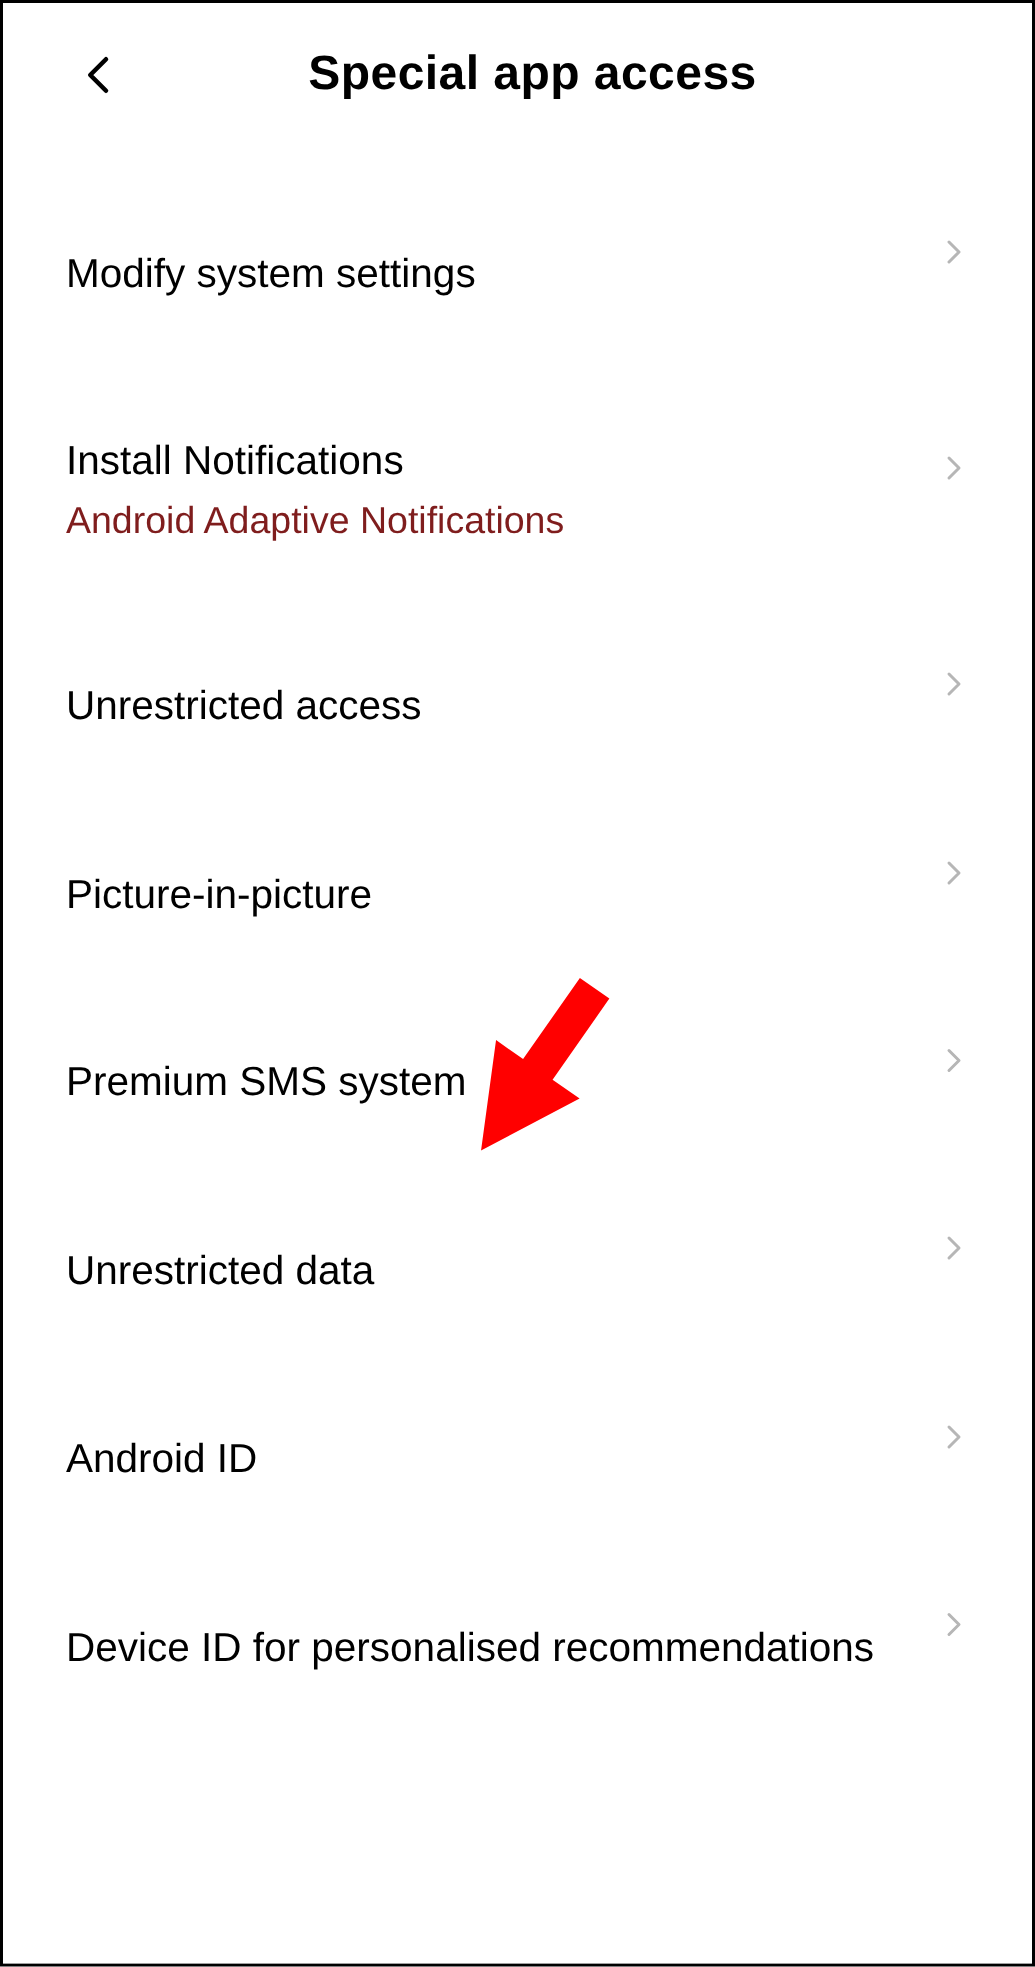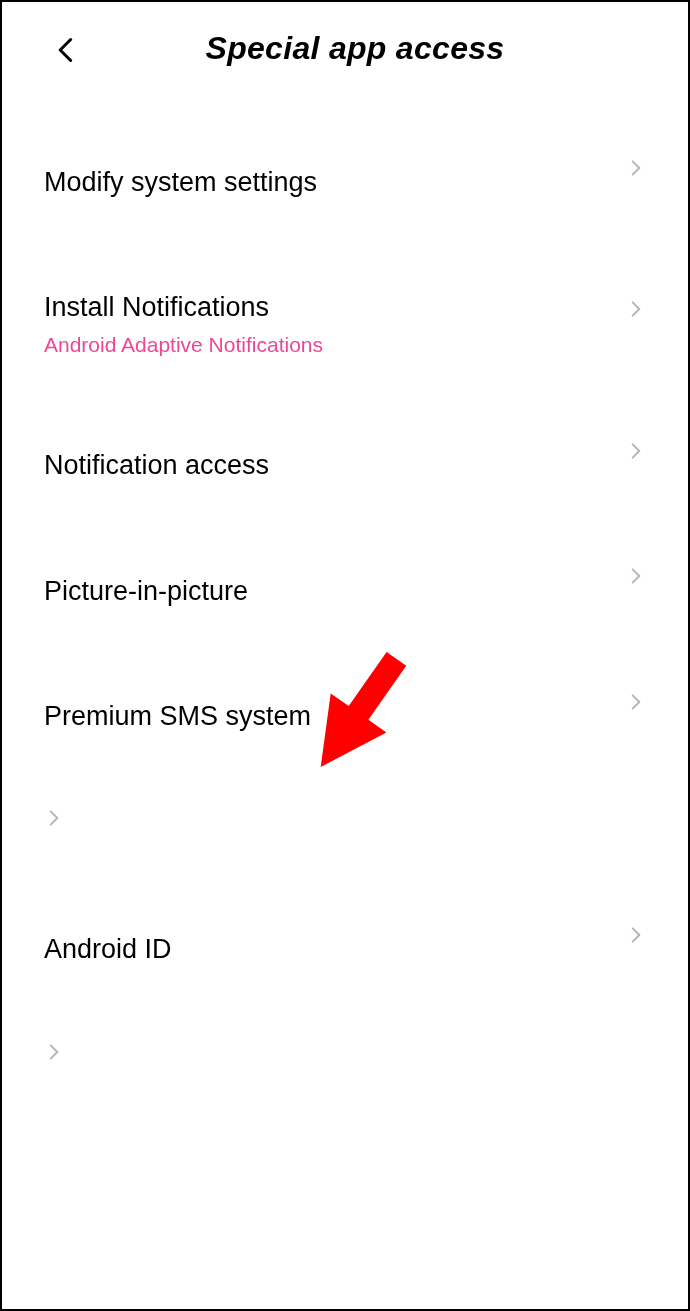--- a/index.html
+++ b/index.html
@@ -23,21 +23,20 @@
       width: 100%;
       height: 100%;
       padding: 0;
       background: #fff;
     }
     .header {
       display: flex;
       align-items: flex-start;
       padding: 28px 20px 18px 40px;
       position: relative;
-      font-style: italic;
     }
     .back-btn {
       position: absolute;
       left: 44px;
       top: 28px;
       width: 40px;
       height: 40px;
       display: flex;
       align-items: center;
       justify-content: center;
@@ -72,22 +71,22 @@
       flex: 1;
       padding-right: 20px;
       margin-top: 29px;
     }
     .item-title {
       font-size: 27px;
       color: #000;
       line-height: 1.35;
     }
     .item-sub {
-      font-size: 21px;
-      color: #ec4899;
+      font-size: 25px;
+      color: #7f1d1d;
       margin-top: 5px;
       line-height: 1.3;
     }
     .chevron {
       flex-shrink: 0;
       width: 20px;
       height: 20px;
     }
     .chevron svg {
       width: 100%;
@@ -138,21 +137,21 @@
       </div>
       <span class="chevron">
         <svg viewBox="0 0 24 24">
             <path d="M8 4 L16 12 L8 20" stroke="#b6b6b6" stroke-width="2.4" fill="none" stroke-linecap="round" stroke-linejoin="round"></path>
           </svg>
       </span>
     </div>
 
     <div class="item">
       <div class="item-text">
-        <span class="item-title">Notification access</span>
+        <span class="item-title">Unrestricted access</span>
       </div>
       <span class="chevron">
         <svg viewBox="0 0 24 24">
             <path d="M8 4 L16 12 L8 20" stroke="#b6b6b6" stroke-width="2.4" fill="none" stroke-linecap="round" stroke-linejoin="round"></path>
           </svg>
       </span>
     </div>
 
     <div class="item">
       <div class="item-text">
@@ -170,20 +169,23 @@
         <span class="item-title">Premium SMS system</span>
       </div>
       <span class="chevron">
         <svg viewBox="0 0 24 24">
             <path d="M8 4 L16 12 L8 20" stroke="#b6b6b6" stroke-width="2.4" fill="none" stroke-linecap="round" stroke-linejoin="round"></path>
           </svg>
       </span>
     </div>
 
     <div class="item">
+      <div class="item-text">
+        <span class="item-title">Unrestricted data</span>
+      </div>
       <span class="chevron">
         <svg viewBox="0 0 24 24">
             <path d="M8 4 L16 12 L8 20" stroke="#b6b6b6" stroke-width="2.4" fill="none" stroke-linecap="round" stroke-linejoin="round"></path>
           </svg>
       </span>
     </div>
 
 
 
 
@@ -192,20 +194,23 @@
         <span class="item-title">Android ID</span>
       </div>
       <span class="chevron">
         <svg viewBox="0 0 24 24">
             <path d="M8 4 L16 12 L8 20" stroke="#b6b6b6" stroke-width="2.4" fill="none" stroke-linecap="round" stroke-linejoin="round"></path>
           </svg>
       </span>
     </div>
 
     <div class="item">
+      <div class="item-text">
+        <span class="item-title">Device ID for personalised recommendations</span>
+      </div>
       <span class="chevron">
         <svg viewBox="0 0 24 24">
             <path d="M8 4 L16 12 L8 20" stroke="#b6b6b6" stroke-width="2.4" fill="none" stroke-linecap="round" stroke-linejoin="round"></path>
           </svg>
       </span>
     </div>
 
   </div>
 
   <div class="arrow-annotation">

